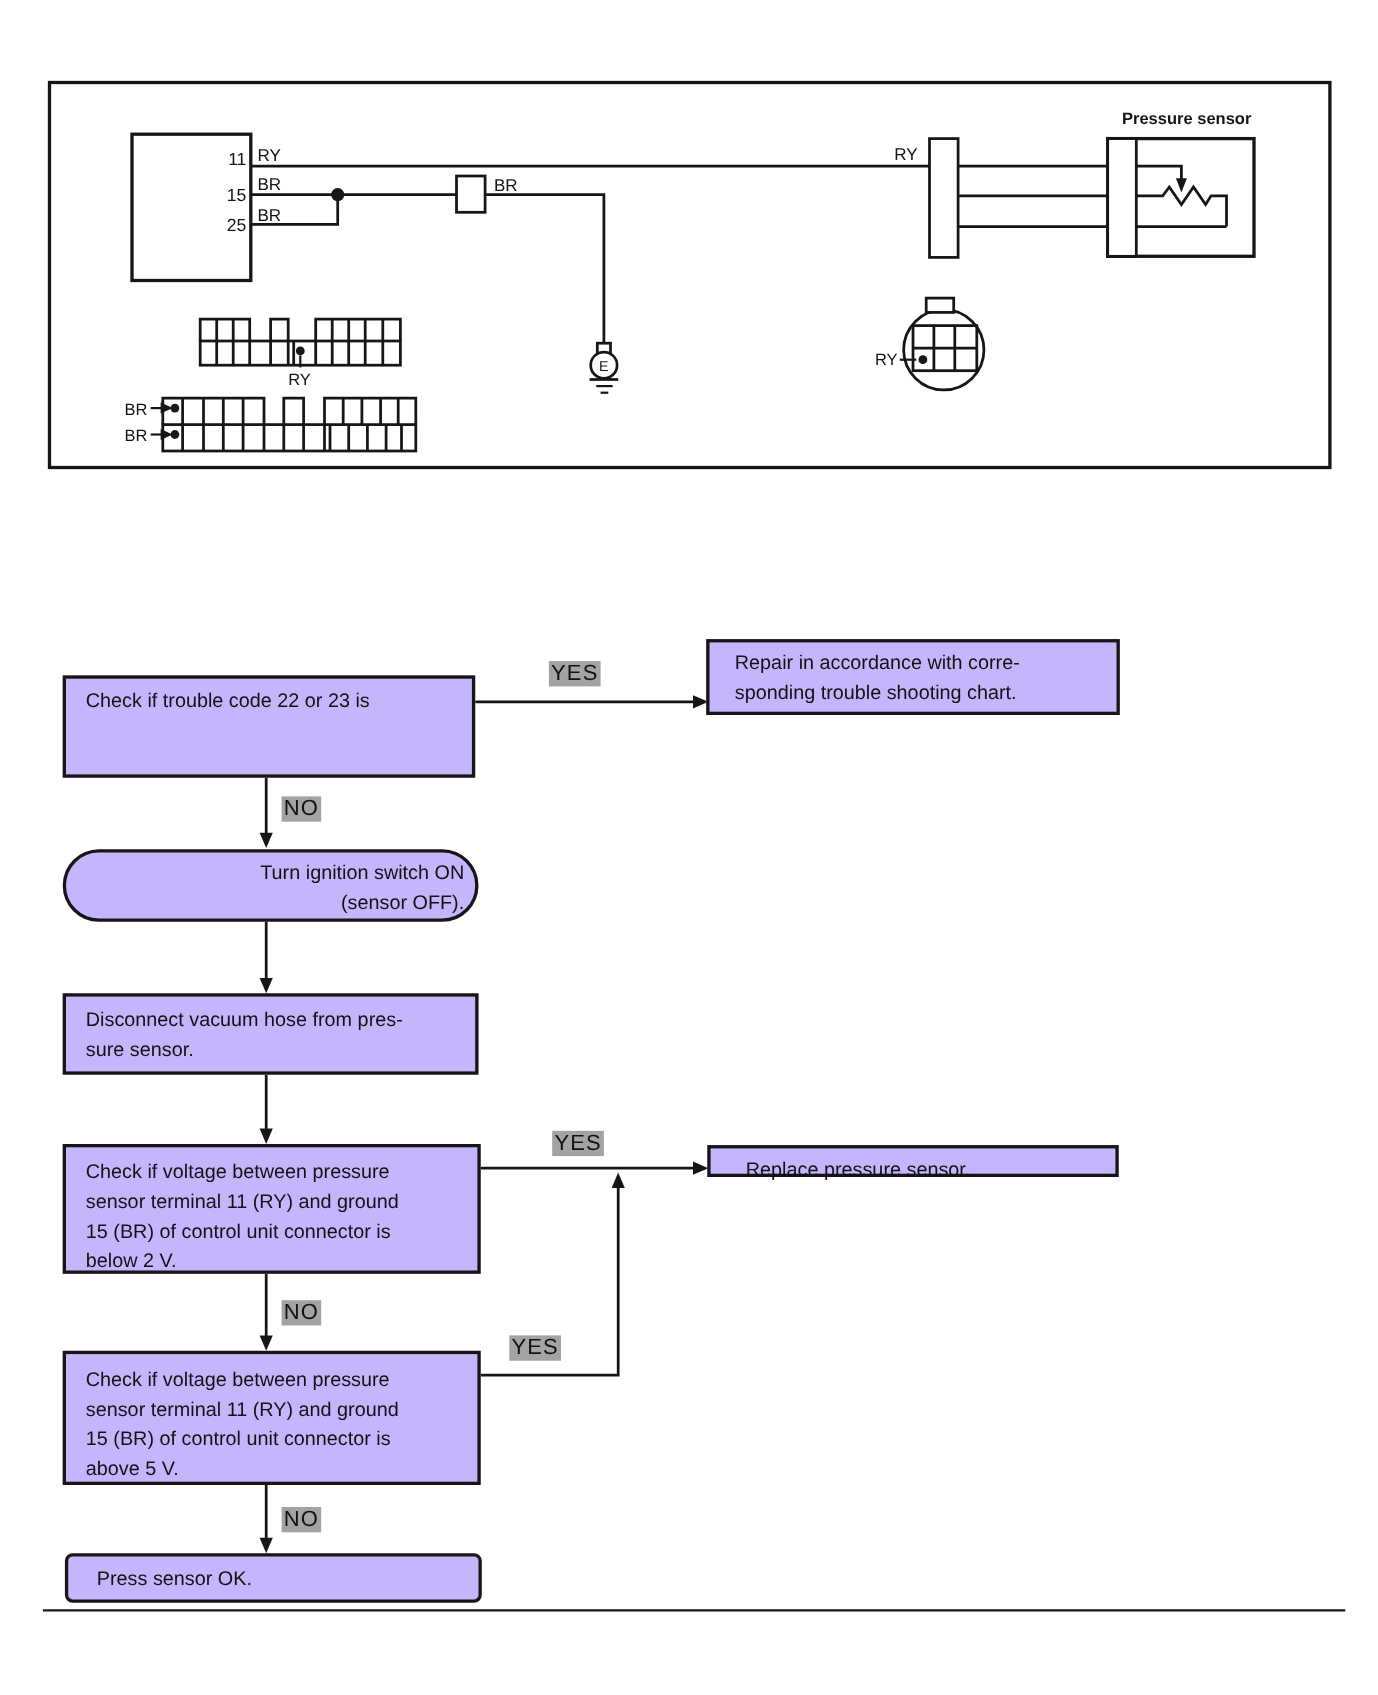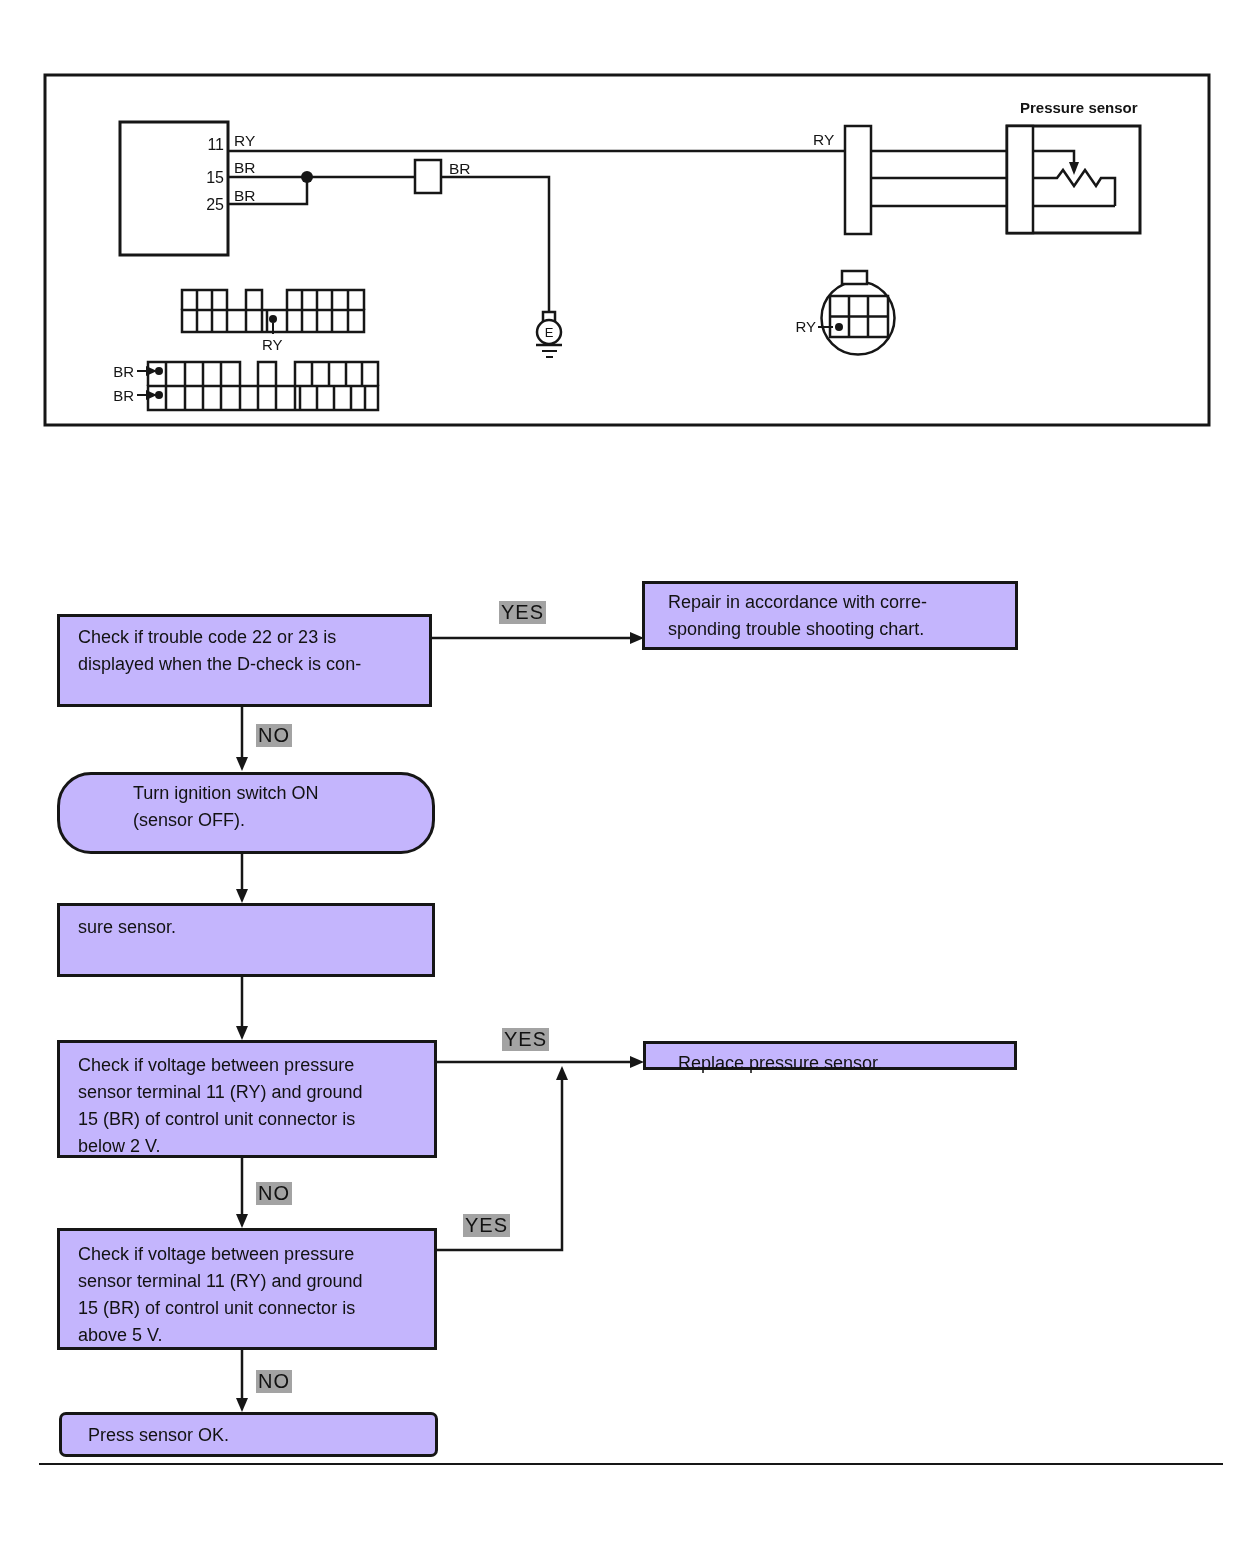--- a/index.html
+++ b/index.html
@@ -140,34 +140,34 @@
       <polygon points="242,1040 236,1026 248,1026"></polygon>
       <polygon points="644,1062 630,1056 630,1068"></polygon>
       <polygon points="242,1228 236,1214 248,1214"></polygon>
       <polygon points="562,1066 556,1080 568,1080"></polygon>
       <polygon points="242,1412 236,1398 248,1398"></polygon>
     </g>
   </svg>
 
   <div class="flow-box" style="left:57px; top:614px; width:375px; height:93px; padding:7px 10px 0 18px;">
     <div class="ln">Check if trouble code 22 or 23 is</div>
-    <div class="ln">displayed when the D-check is con-</div>
   </div>
 
   <div class="flow-box" style="left:642px; top:581px; width:376px; height:69px; padding:5px 10px 0 23px;">
     <div class="ln">Repair in accordance with corre-</div>
     <div class="ln">sponding trouble shooting chart.</div>
   </div>
 
-  <div class="flow-box stadium" style="left:57px; top:772px; width:378px; height:82px; padding:5px 10px 0 73px;">
+  <div class="flow-box stadium" style="left:57px; top:772px; width:378px; height:66px; padding:5px 10px 0 73px;text-align:right;">
     <div class="ln">Turn ignition switch ON</div>
     <div class="ln">(sensor OFF).</div>
   </div>
 
   <div class="flow-box" style="left:57px; top:903px; width:378px; height:74px; padding:8px 10px 0 18px;">
+    <div class="ln">Disconnect vacuum hose from pres-</div>
     <div class="ln">sure sensor.</div>
   </div>
 
   <div class="flow-box" style="left:57px; top:1040px; width:380px; height:118px; padding:9px 10px 0 18px;">
     <div class="ln">Check if voltage between pressure</div>
     <div class="ln">sensor terminal 11 (RY) and ground</div>
     <div class="ln">15 (BR) of control unit connector is</div>
     <div class="ln">below 2 V.</div>
   </div>
 

